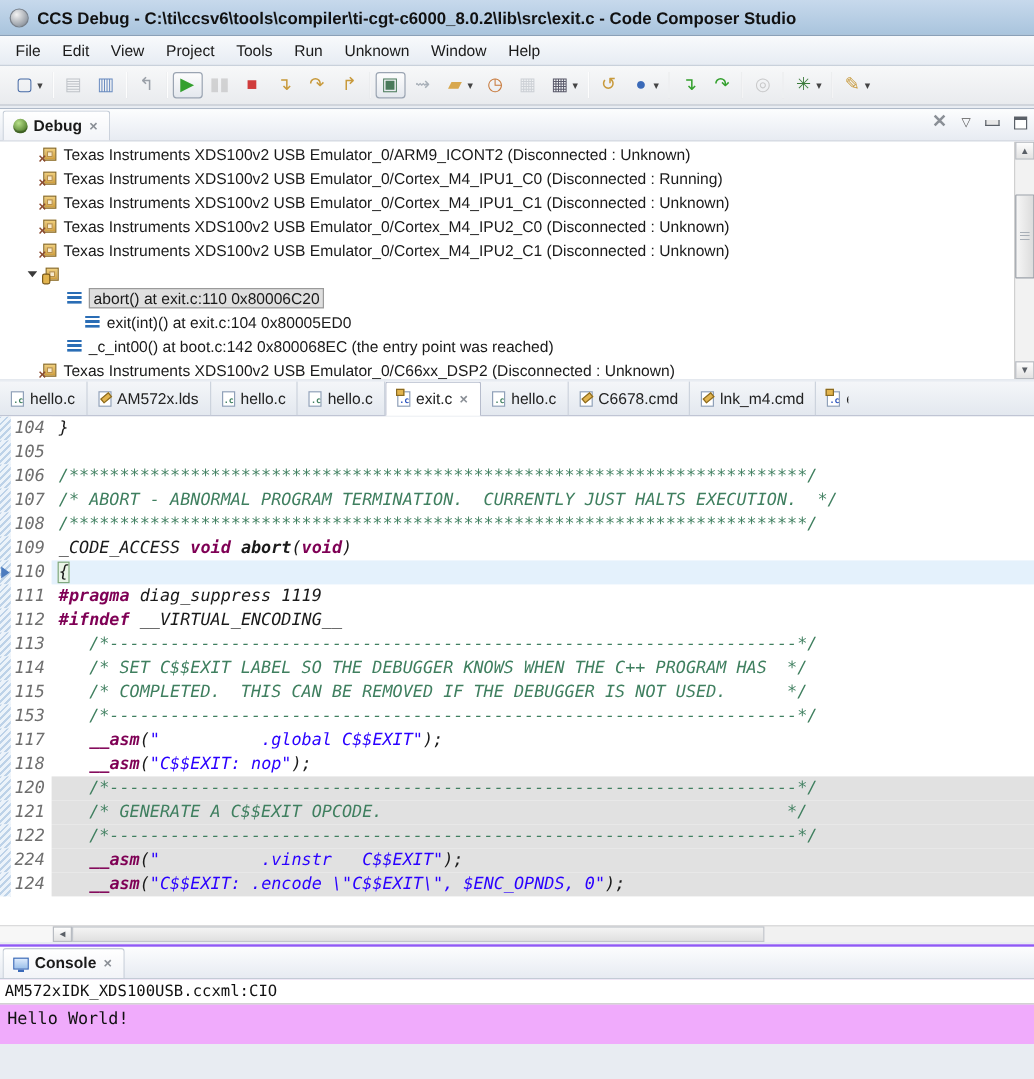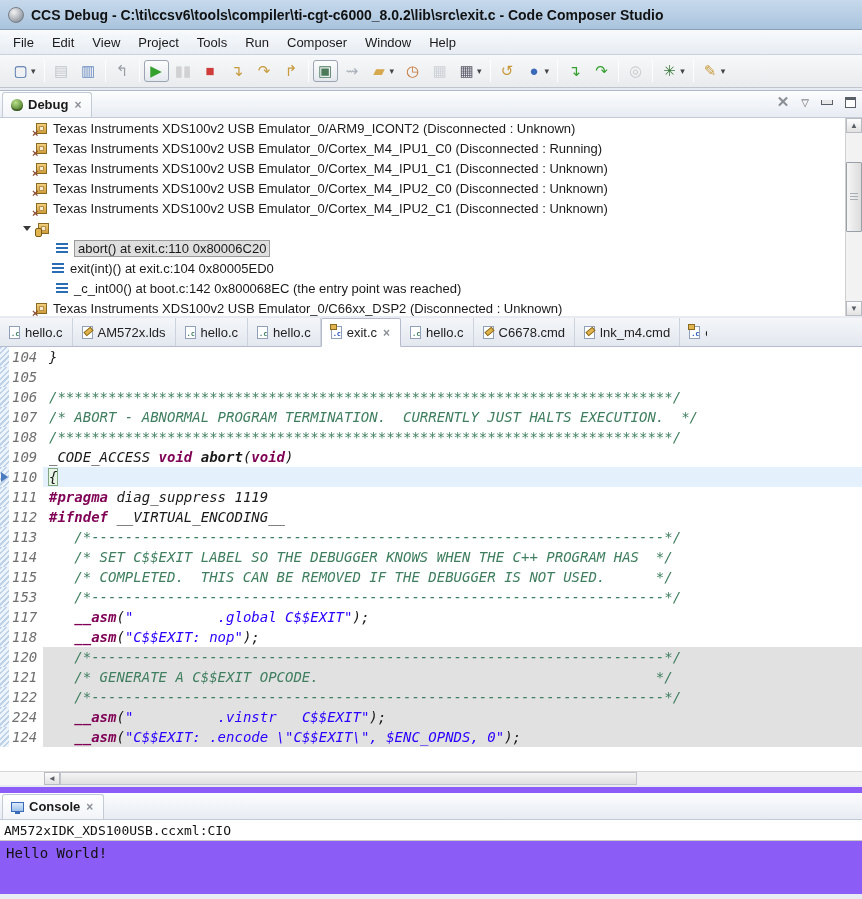--- a/index.html
+++ b/index.html
@@ -110,21 +110,21 @@
   
   .hscroll { height:14px; background:#f1f1f1; border-top:1px solid #d6d6d6; display:flex; align-items:stretch; }
   .hs-spacer { width:44px; background:#f7f7f7; }
   .hs-btn { width:16px; background:linear-gradient(#fdfdfd,#e2e2e2); border:1px solid #b8bcc2;
     color:#5a5f66; font-size:8px; text-align:center; line-height:12px; }
   .hs-track { flex:1; position:relative; }
   .hs-thumb { position:absolute; top:0; bottom:0; left:0; width:72%;
     background:linear-gradient(#f4f4f4,#e0e0e0); border:1px solid #c2c6cc; }
 
   
-  .console-panel { margin-top:2px; background:#8b5cf6; border-top:6px solid #8b5cf6; height:107px; }
+  .console-panel { margin-top:2px; background:#f0abfc; border-top:2px solid #8b5cf6; height:83px; }
   .mon-icon { width:13px; height:10px; border:1px solid #3a6ab8; background:linear-gradient(#dceafc,#9cc0ea); position:relative; flex:none; }
   .mon-icon::after { content:""; position:absolute; left:3px; bottom:-3px; width:5px; height:2px; background:#3a6ab8; }
   .console-header { height:21px; display:flex; align-items:center; padding:0 4px;
     border-bottom:1px solid #c8c8c8; font:13px "DejaVu Sans Mono",monospace; color:#111; background:#fff; }
   .console-output { font:14px "DejaVu Sans Mono",monospace; padding:4px 6px; white-space:pre; color:#111; }
 </style>
 </head>
 <body>
 
 <div class="titlebar">
@@ -132,21 +132,21 @@
   <span class="title-text">CCS Debug - C:\ti\ccsv6\tools\compiler\ti-cgt-c6000_8.0.2\lib\src\exit.c - Code Composer Studio</span>
 </div>
 
 <div class="menubar" id="menubar">
     <span class="menu-item">File</span>
     <span class="menu-item">Edit</span>
     <span class="menu-item">View</span>
     <span class="menu-item">Project</span>
     <span class="menu-item">Tools</span>
     <span class="menu-item">Run</span>
-    <span class="menu-item">Composer</span>
+    <span class="menu-item">Unknown</span>
     <span class="menu-item">Window</span>
     <span class="menu-item">Help</span>
   </div>
 
 <div class="toolbar" id="toolbar">
     <div class="tb-group">
       <span class="tb-btn">
         <span class="tb-glyph" style="color: rgb(74, 109, 168);">▢</span>
         <span class="tb-dd">▾</span>
       </span>
@@ -297,21 +297,21 @@
         <span class="frame-label">Texas Instruments XDS100v2 USB Emulator_0/Cortex_M4_IPU2_C1 (Disconnected : Unknown)</span>
       </div>
       <div class="tree-row" style="padding-left: 23px;">
         <span class="expander"></span>
         <span class="chip sus"></span>
       </div>
       <div class="tree-row" style="padding-left: 56px;">
         <span class="frame-icon"></span>
         <span class="frame-label selected">abort() at exit.c:110 0x80006C20</span>
       </div>
-      <div class="tree-row" style="padding-left: 52px;">
+      <div class="tree-row" style="padding-left: 40px; margin-left: 31px;">
         <span class="frame-icon"></span>
         <span class="frame-label">exit(int)() at exit.c:104 0x80005ED0</span>
       </div>
       <div class="tree-row" style="padding-left: 56px;">
         <span class="frame-icon"></span>
         <span class="frame-label">_c_int00() at boot.c:142 0x800068EC  (the entry point was reached)</span>
       </div>
       <div class="tree-row" style="padding-left: 36px;">
         <span class="chip">
           <span class="x-mark">×</span>

